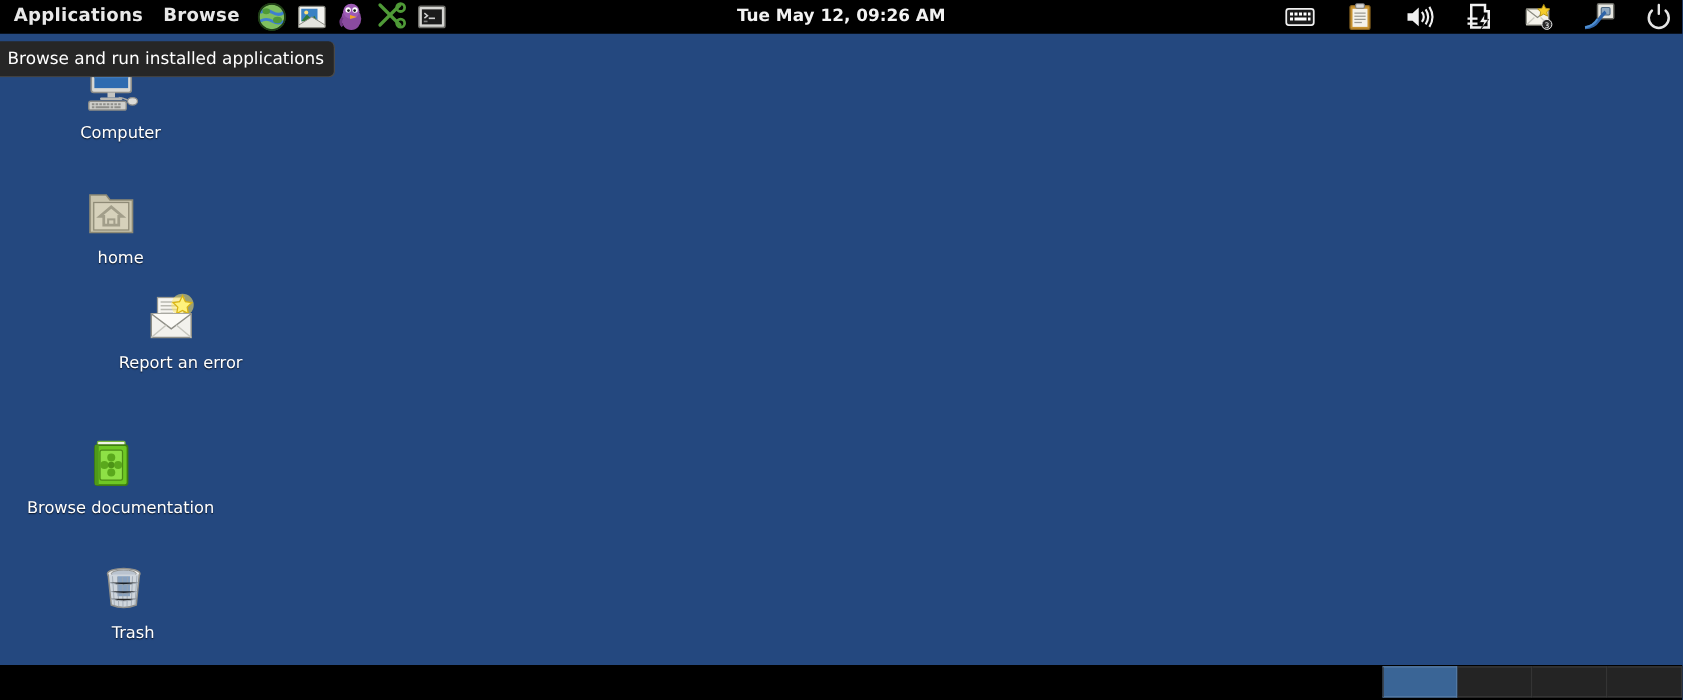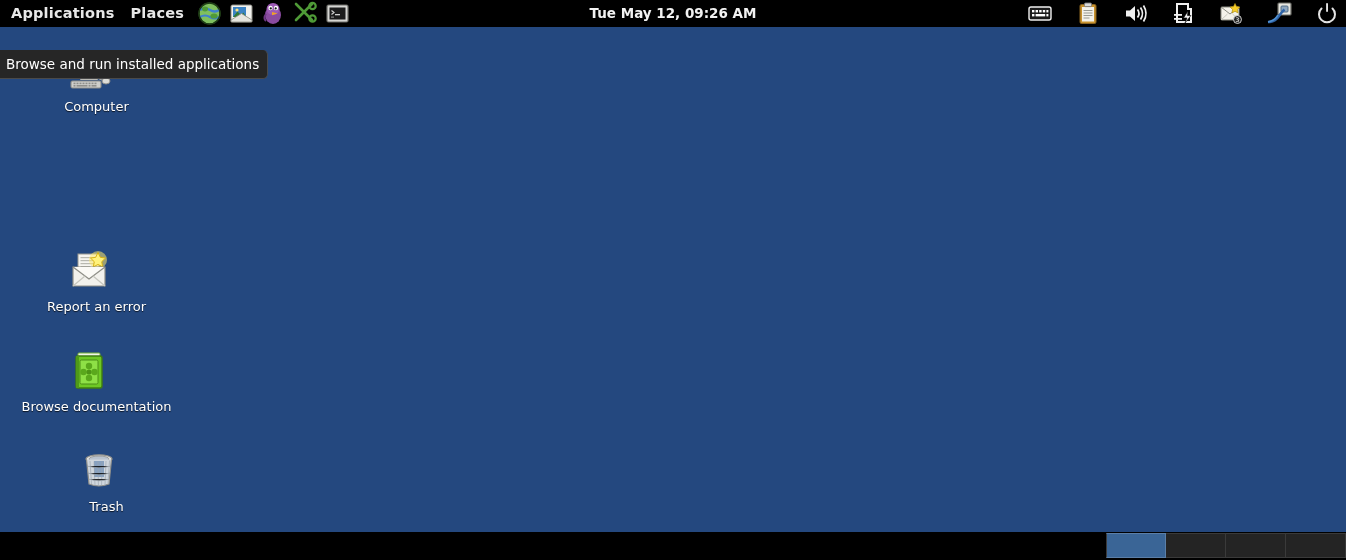--- a/index.html
+++ b/index.html
@@ -92,21 +92,20 @@
     border-left: none;
     border-top: none;
     border-radius: 0 5px 5px 0;
     color: #ffffff;
     font-size: 13.5px;
     font-family: "DejaVu Sans", sans-serif;
     padding: 0 8px 0 6px;
     white-space: nowrap;
     box-sizing: border-box;
     z-index: 50;
-    margin-top: 17px;
   }
 
   
   #desktop-icons {
     position: absolute;
     top: 27px;
     left: 0;
     width: 200px;
     height: 505px;
   }
@@ -171,21 +170,21 @@
   .workspace:first-child { border-left: 1px solid #3a3a3a; }
 </style>
 </head>
 <body>
 
 <div id="screen">
 
   <div id="top-panel">
 
     <div class="menu-label" id="applications-menu">Applications</div>
-    <div class="menu-label" id="places-menu">Places</div>
+    <div class="menu-label" id="places-menu">Browse</div>
 
     <div class="launcher">
       <svg width="27" height="27" viewBox="0 0 27 27">
         <circle cx="13.5" cy="13.5" r="10.5" fill="#7fbf5f" stroke="#2f5a22" stroke-width="1.2"></circle>
         <path d="M4 10 Q9 7 14 10 Q19 13 23 10" stroke="#3e7fd0" stroke-width="2.4" fill="none"></path>
         <path d="M4 17 Q9 14 14 17 Q19 20 23 17" stroke="#3e7fd0" stroke-width="2.2" fill="none"></path>
         <ellipse cx="9" cy="9" rx="3" ry="2.4" fill="#4f9a37"></ellipse>
         <ellipse cx="18" cy="16" rx="3.6" ry="2.6" fill="#4f9a37"></ellipse>
         <circle cx="13.5" cy="13.5" r="10.5" fill="none" stroke="#1f3d16" stroke-width="1.4"></circle>
       </svg>
@@ -338,22 +337,33 @@
             <rect x="23.5" y="38" width="2" height="1.6"></rect>
               <rect x="26.5" y="38" width="5" height="1.6"></rect>
           </g>
           <ellipse cx="41" cy="34" rx="4" ry="3" fill="#dcdcd8" stroke="#8d8d89" stroke-width="1"></ellipse>
           <path d="M37 33 Q33 31 30 31" stroke="#a8a8a4" stroke-width="1.2" fill="none"></path>
         </svg>
       </span>
       <div class="caption">Computer</div>
     </div>
 
-
-    <div class="desktop-icon" style="top:220px;">
+    <div class="desktop-icon" style="top:120px;">
+      <span class="glyph">
+        <svg width="48" height="48" viewBox="0 0 48 48">
+          <path d="M7 9 h13 l3 4 h18 v26 h-34 z" fill="#c9c4ad" stroke="#8e8a76" stroke-width="1.3"></path>
+          <rect x="10" y="15" width="28" height="22" fill="#d6d1bb" stroke="#8e8a76" stroke-width="1"></rect>
+          <path d="M24 18.5 L33 26 h-3 v7 h-12 v-7 h-3 z" fill="none" stroke="#a29e8a" stroke-width="2.2"></path>
+          <rect x="21.5" y="28.5" width="5" height="4.5" fill="none" stroke="#a29e8a" stroke-width="1.6"></rect>
+        </svg>
+      </span>
+      <div class="caption">home</div>
+    </div>
+
+    <div class="desktop-icon" style="top:204px;margin-left:48px;">
       <span class="glyph">
         <svg width="48" height="48" viewBox="0 0 48 48">
           <rect x="13" y="7" width="21" height="17" fill="#f6f5f0" stroke="#9a9a92" stroke-width="1"></rect>
           <g fill="#b9b9b1">
             <rect x="15.5" y="10" width="16" height="1.2"></rect>
             <rect x="15.5" y="13" width="16" height="1.2"></rect>
             <rect x="15.5" y="16" width="16" height="1.2"></rect>
             <rect x="15.5" y="19" width="10" height="1.2"></rect>
           </g>
           <circle cx="33" cy="13" r="9" fill="#ffe96b" opacity="0.55"></circle>

